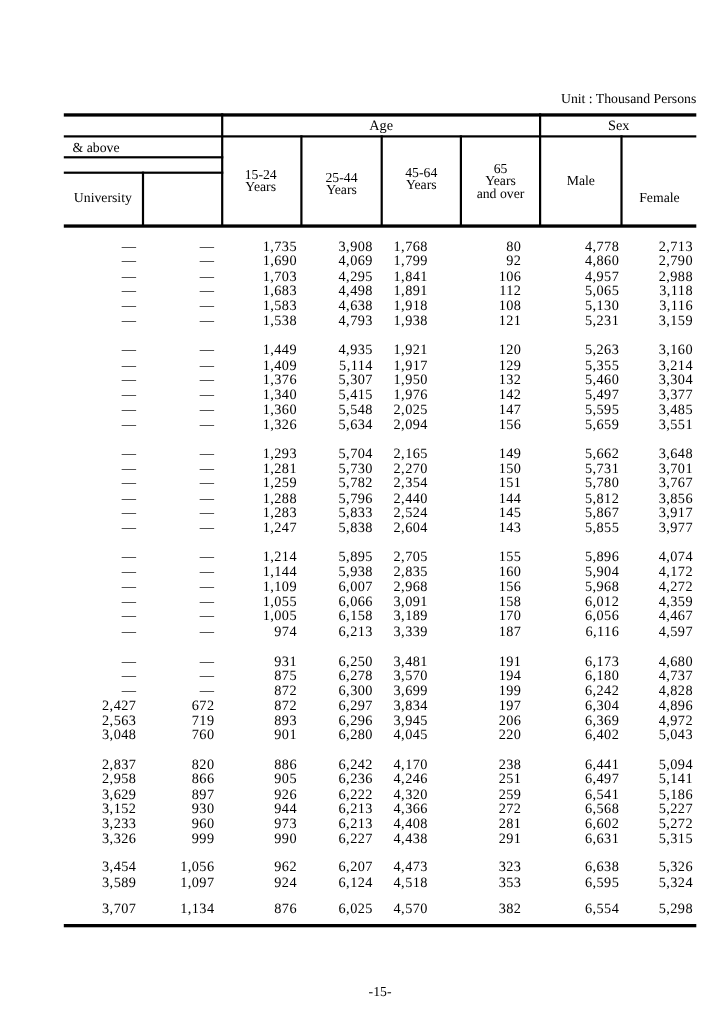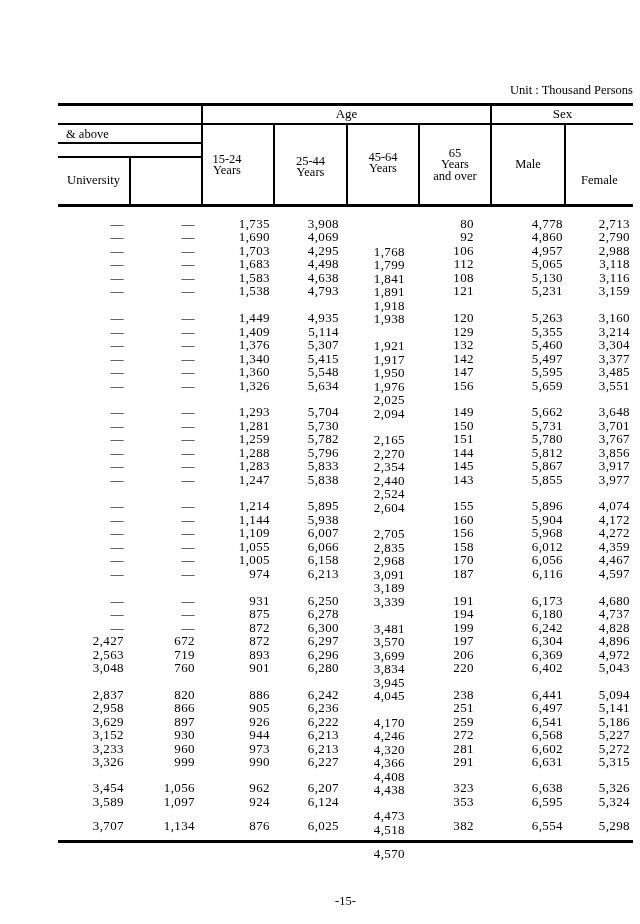--- a/index.html
+++ b/index.html
@@ -19,21 +19,21 @@
   }
   .hcell {
     position:absolute; display:flex; flex-direction:column;
     align-items:center; justify-content:center; text-align:center;
     font-size:12.5px; line-height:11.5px;
   }
   .left-note { position:absolute; left:66px; top:128px; font-size:12.5px; line-height:13px; }
   .trow { position:absolute; left:58px; width:575px; height:14px; font-size:13px; line-height:13.5px; }
   .trow .c { position:absolute; top:0; white-space:nowrap; letter-spacing:0.4px; }
   .c1 { right:509px; } .c2 { right:438px; } .c3 { right:363px; } .c4 { right:294px; }
-  .c5 { right:228px;margin-top:28px; } .c6 { right:159px; } .c7 { right:70px; }  .c8 { right:3px; }
+  .c5 { right:244px; } .c6 { right:159px; } .c7 { right:70px; }  .c8 { right:3px; }
   .footer {
     position:absolute; left:58px; top:894px; width:575px;
     text-align:center; font-size:12.5px;
   }
 </style>
 </head>
 <body>
 
 <div class="page">
 
@@ -55,21 +55,21 @@
   <div class="vline" style="left:564px;top:123px;height:83px"></div>
 
   <div class="band-label" style="left:203px;top:106px;width:287px">Age</div>
   <div class="band-label" style="left:492px;top:106px;width:141px">Sex</div>
 
   <div class="left-note">&amp; above</div>
   <div class="hcell" style="left:58px;top:158px;width:71px;height:46px">
     <span>University</span>
   </div>
 
-  <div class="hcell" style="left:202px;top:126px;width:50px;height:78px">
+  <div class="hcell" style="left:212px;top:126px;width:50px;height:78px">
     <span>15-24</span>
     <span>Years</span>
   </div>
   <div class="hcell" style="left:275px;top:126px;width:71px;height:82px">
     <span>25-44</span>
     <span>Years</span>
   </div>
   <div class="hcell" style="left:348px;top:126px;width:70px;height:74px">
     <span>45-64</span>
     <span>Years</span>

